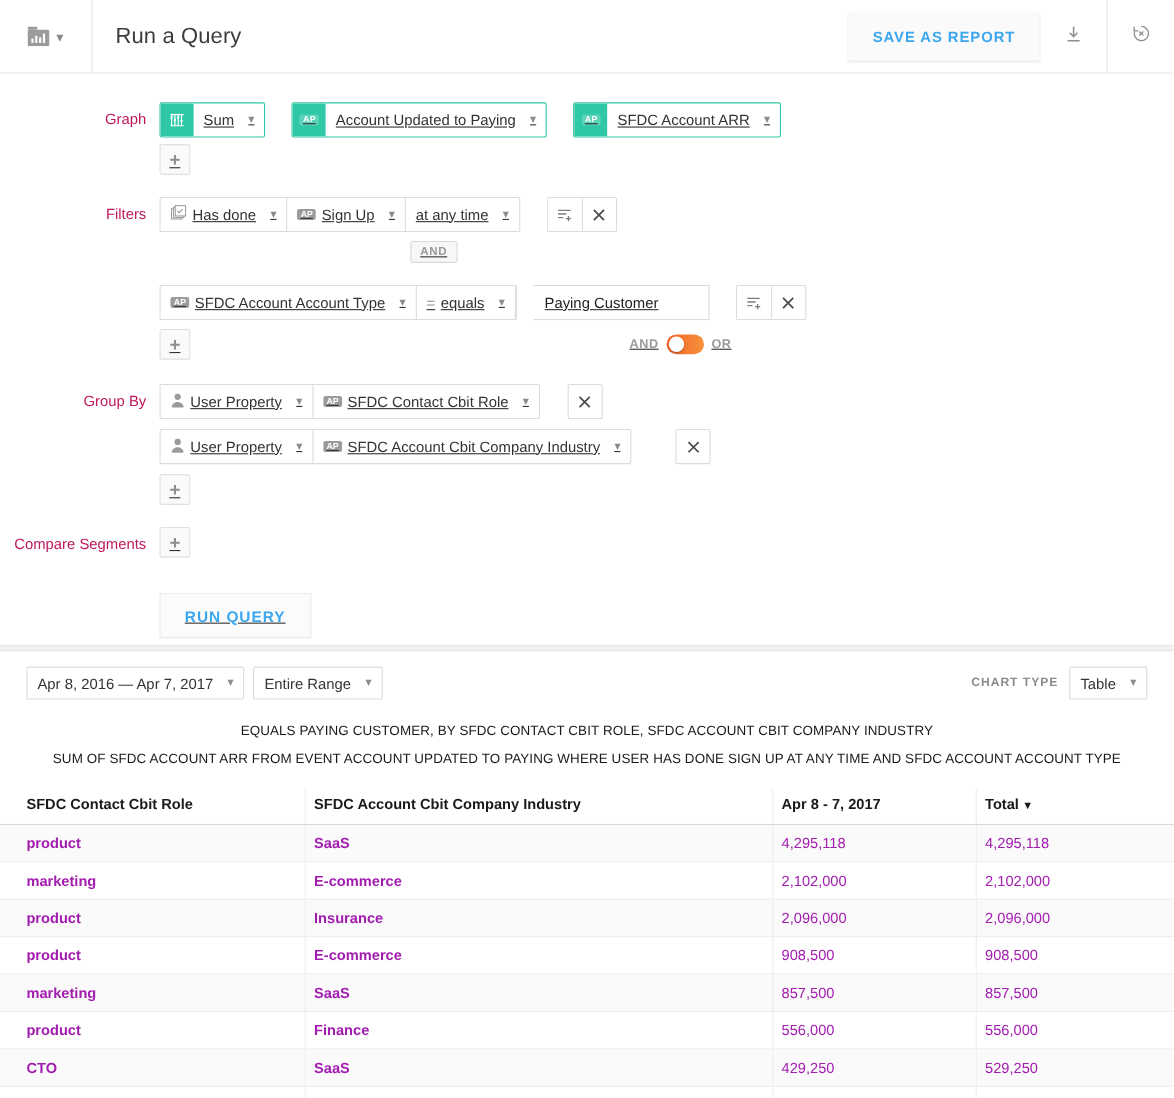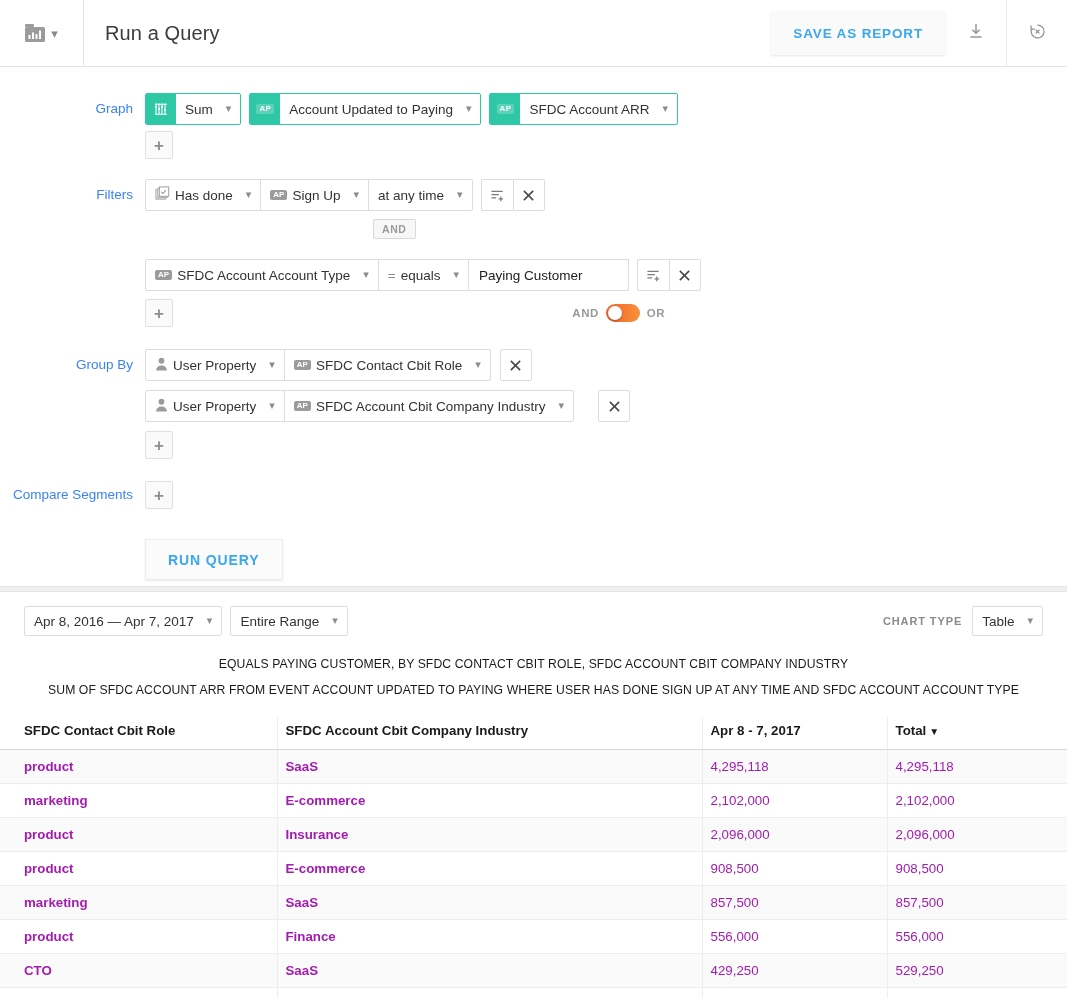--- a/index.html
+++ b/index.html
@@ -55,24 +55,24 @@
     cursor: pointer;
     background: transparent; border: none;
   }
   .icon-btn.sep { border-left: 1px solid #e8e8e8; }
 
   
   .builder { padding: 26px 0 0 0; background:#fff; height: 519px; position:relative;}
   .row { display: flex; align-items: flex-start; margin-bottom: 0; }
   .rlabel {
     width: 145px; text-align: right; padding-right: 12px;
-    font-size: 13.5px; color: #3b82f6; line-height: 32px;
+    font-size: 13.5px; color: #be185d; line-height: 32px;
     flex: 0 0 145px;
   }
-  .controls { display: flex; flex-wrap: wrap; align-items: center; gap: 0; }
+  .controls { display: flex; flex-wrap: wrap; align-items: center; gap: 16px; text-decoration: underline; }
 
   
   .pill {
     display: inline-flex; align-items: center;
     height: 32px;
     border: 1px solid #dcdcdc;
     background: #fff;
     border-radius: 2px;
     cursor: pointer;
     font-size: 13.5px;
@@ -458,21 +458,21 @@
       </div>
     </div>
 
     <div class="row" style="margin-bottom:16px;">
       <div class="rlabel">&nbsp;</div>
       <div class="controls">
         <div class="plus-btn">+</div>
       </div>
     </div>
 
-    <div class="row" style="margin-bottom:28px;align-items:center;">
+    <div class="row" style="margin-bottom:28px;">
       <div class="rlabel">Compare Segments</div>
       <div class="controls">
         <div class="plus-btn">+</div>
       </div>
     </div>
 
     <div class="row">
       <div class="rlabel">&nbsp;</div>
       <div class="controls">
         <button class="run-btn">RUN QUERY</button>

